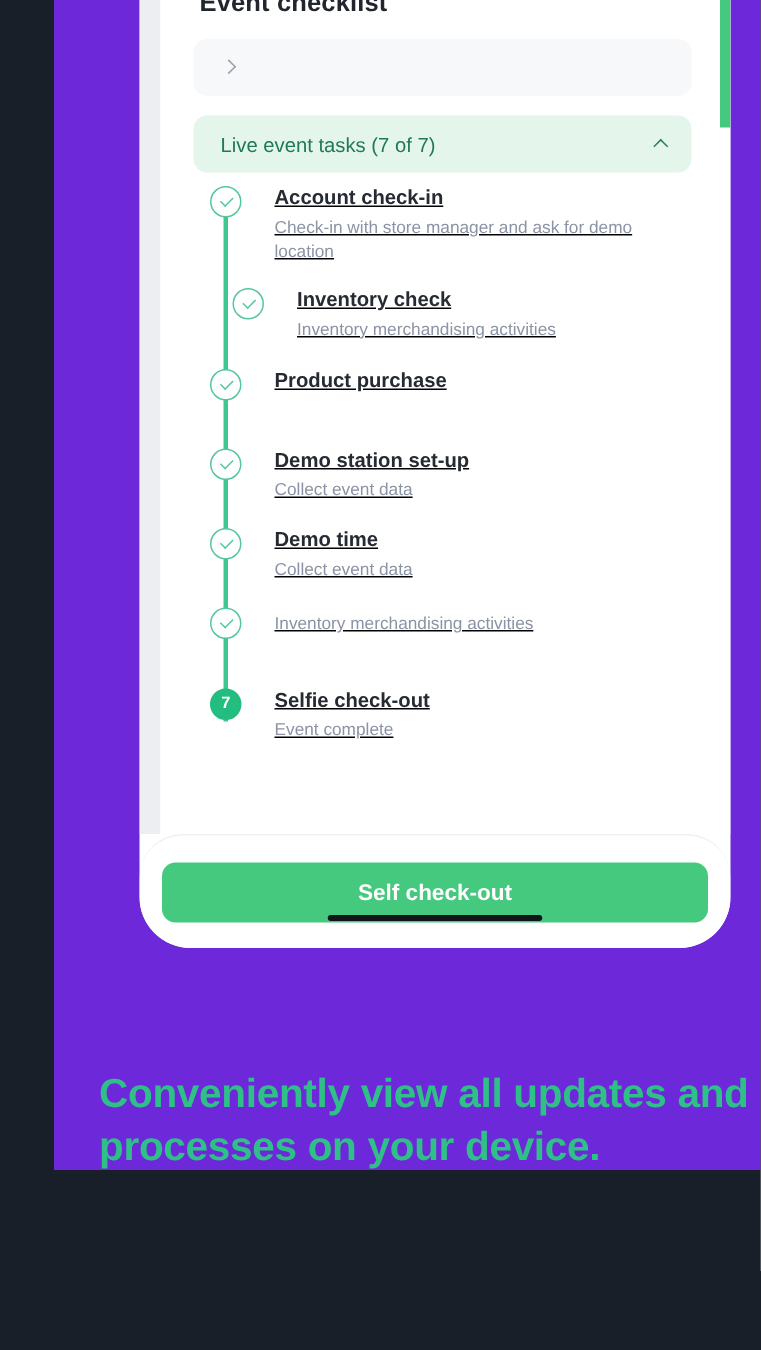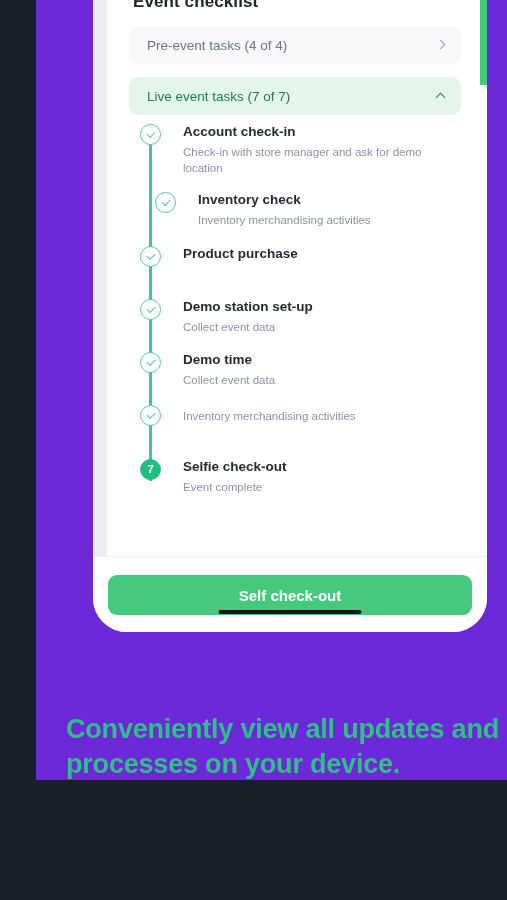--- a/index.html
+++ b/index.html
@@ -61,21 +61,21 @@
     position: absolute; width: 7px; height: 7px;
     border-right: 1.6px solid currentColor; border-bottom: 1.6px solid currentColor;
   }
   .chev-right { color: #9aa0ab; }
   .chev-right i { transform: rotate(-45deg); left: 2px; top: 2px; }
   .chev-up { color: #2f7f59; }
   .chev-up i { transform: rotate(-135deg); left: 2px; top: 4px; }
 
   
   .tasks { position: absolute; left: 0; right: 0; top: 144px; }
-  .task { position: relative; padding-left: 76px; min-height: 0; }
+  .task { position: relative; padding-left: 76px; min-height: 0; text-decoration: underline; }
   .node {
     position: absolute; left: 33px; top: 0;
     width: 21px; height: 21px; border-radius: 50%;
     background: #ffffff;
     border: 1.6px solid #54c79c;
     display: flex; align-items: center; justify-content: center;
   }
   .node.filled { background: #22bd7f; border-color: #22bd7f; }
   .node .tick {
     width: 8px; height: 4.5px;
@@ -88,20 +88,21 @@
     background: #3ec78f;
   }
   .t-title { font-size: 13.5px; font-weight: bold; color: #262b33; line-height: 1.25; }
   .t-sub { font-size: 11.5px; color: #8b93a4; line-height: 1.4; margin-top: 3px; padding-right: 36px; }
 
   
   .footer {
     position: absolute; left: 0; right: 0; top: 576px; bottom: 0;
     background: #ffffff;
     border-top: 1px solid #eef0f3;
+    border-radius: 29px;
   }
   .cta {
     position: absolute; left: 15px; right: 15px; top: 18px;
     height: 40px; border-radius: 9px;
     background: #45c97e; border: none;
     color: #ffffff; font-size: 15px; font-weight: bold;
     font-family: "Liberation Sans", sans-serif;
     display: flex; align-items: center; justify-content: center;
     cursor: pointer;
   }
@@ -126,21 +127,20 @@
 
   <div class="phone">
     <div class="phone-inner">
 
       <div class="gutter"></div>
 
       <div class="card">
         <div class="card-title">Event checklist</div>
 
         <div class="accordion acc-pre">
-          <span class="acc-label">Pre-event tasks (4 of 4)</span>
           <span class="chev chev-right">
               <i></i>
             </span>
         </div>
 
         <div class="accordion acc-live">
           <span class="acc-label">Live event tasks (7 of 7)</span>
           <span class="chev chev-up">
               <i></i>
             </span>

